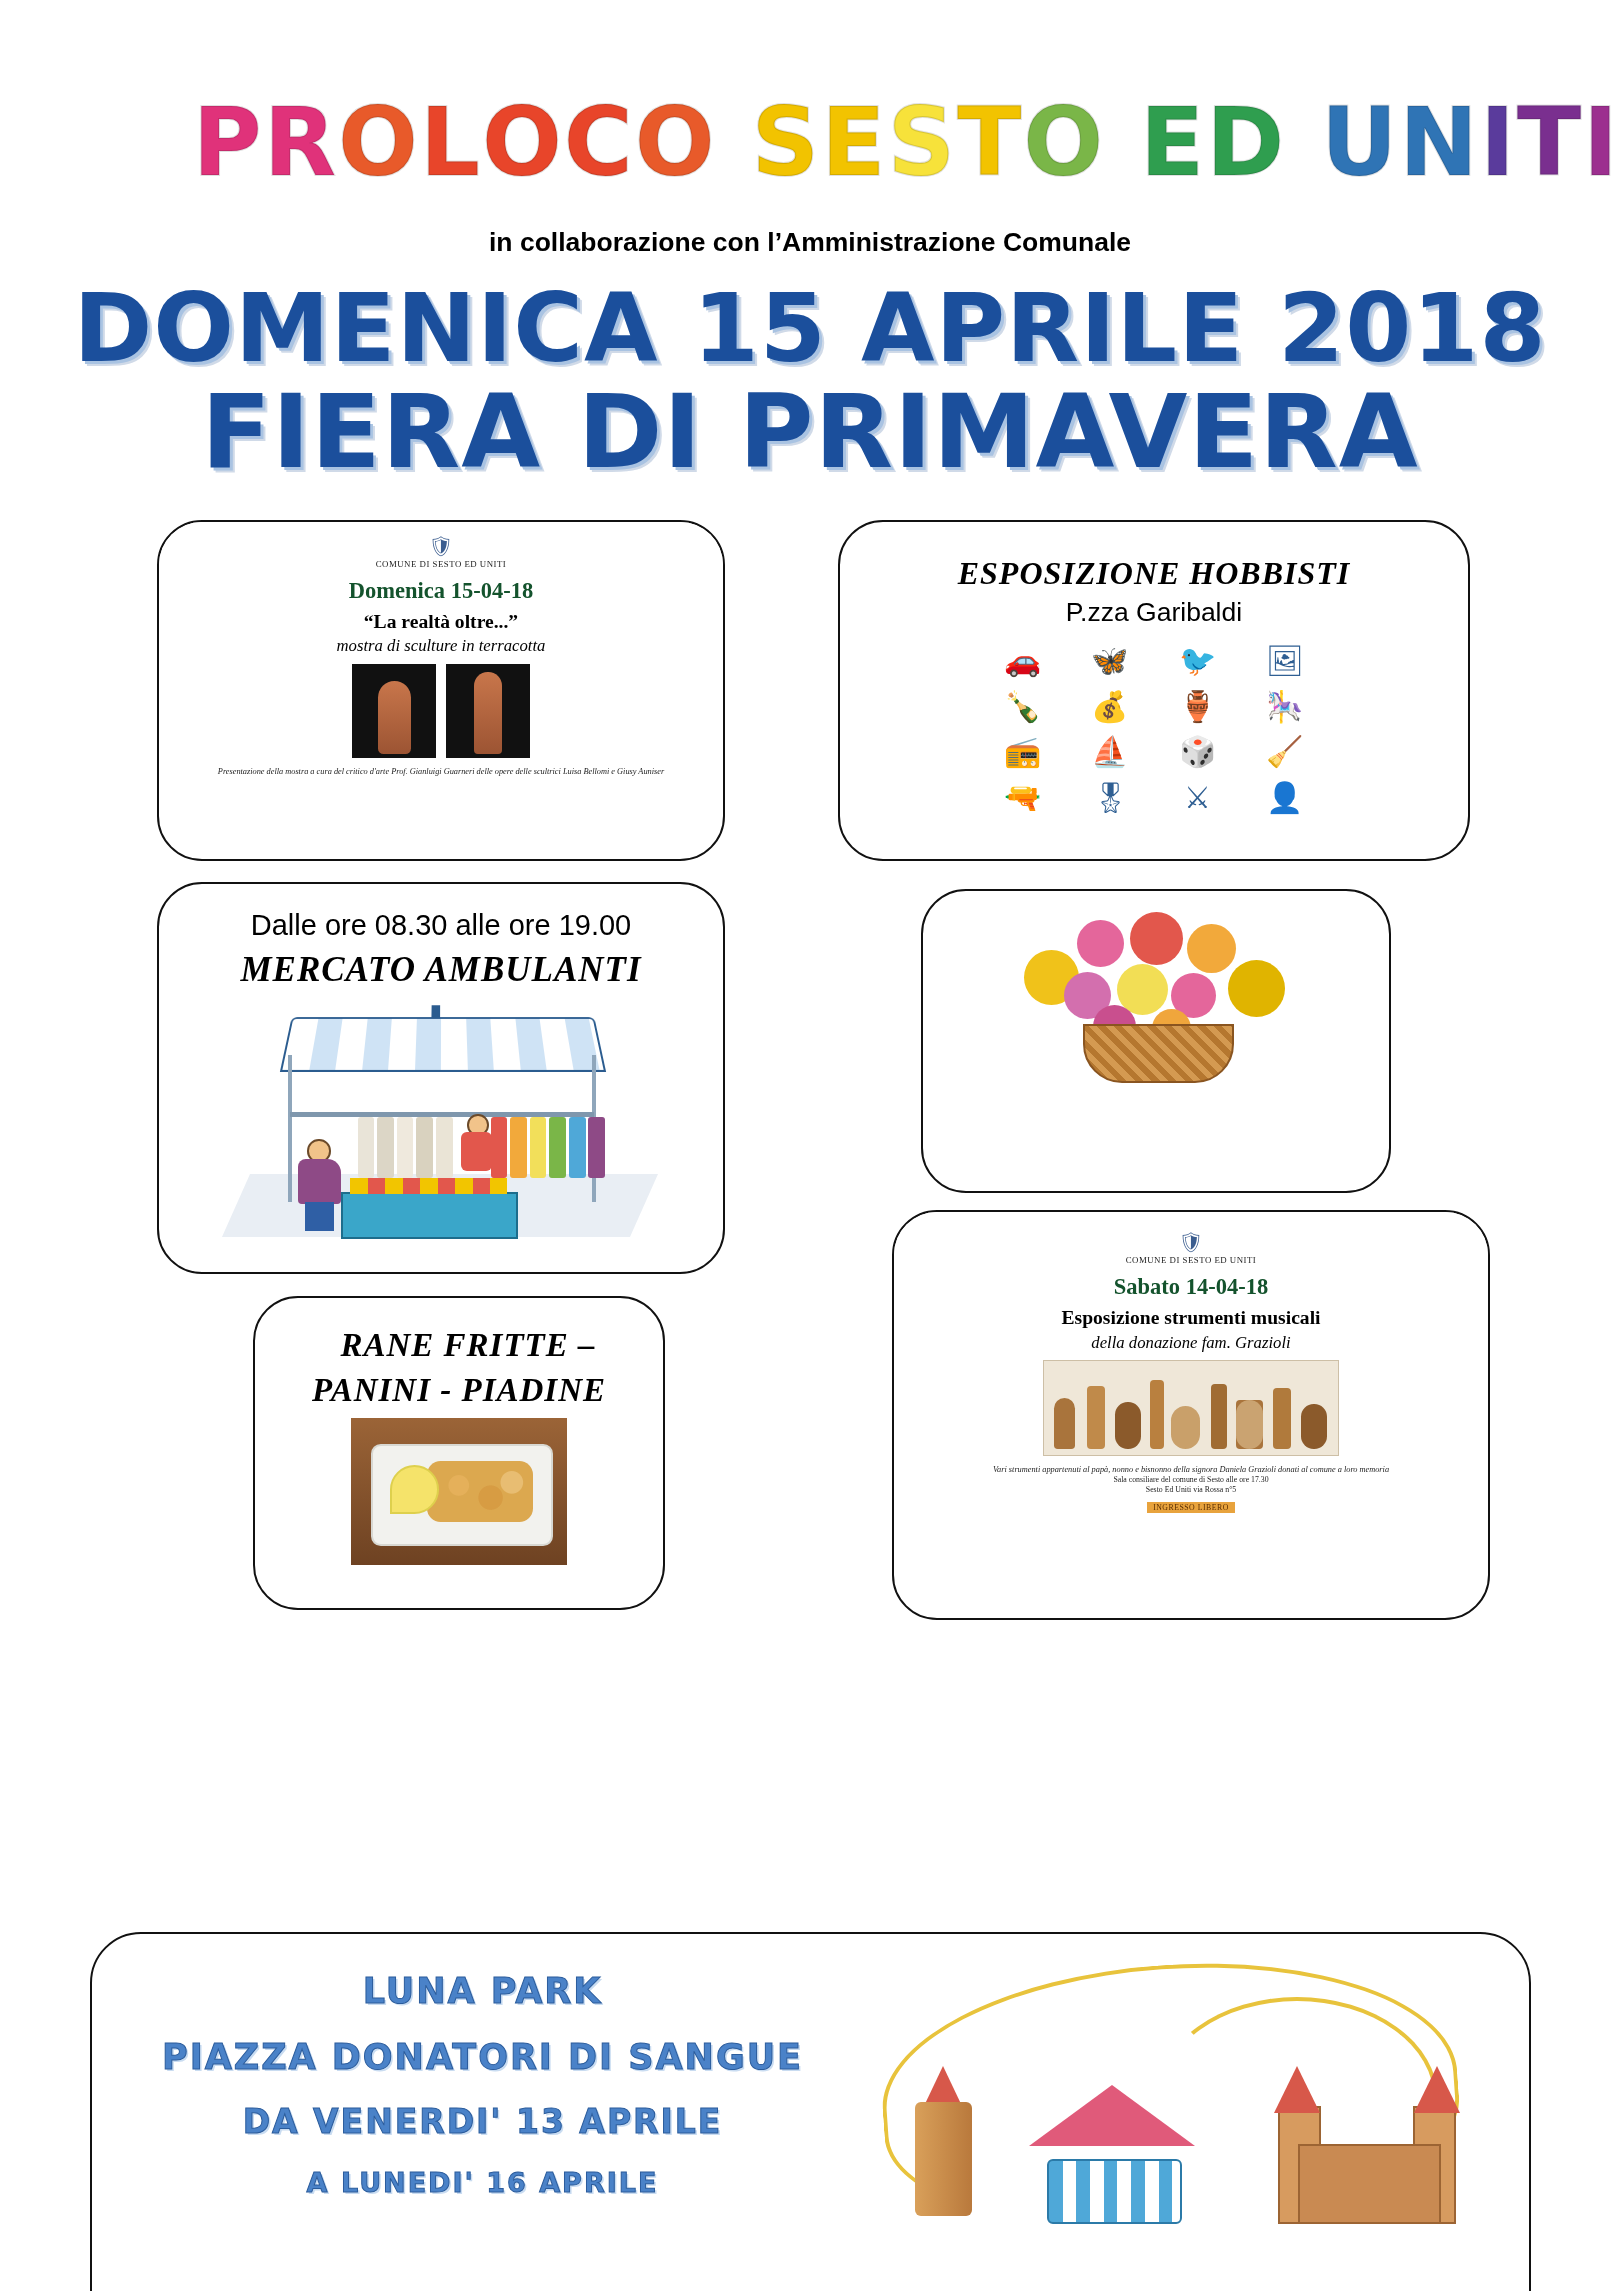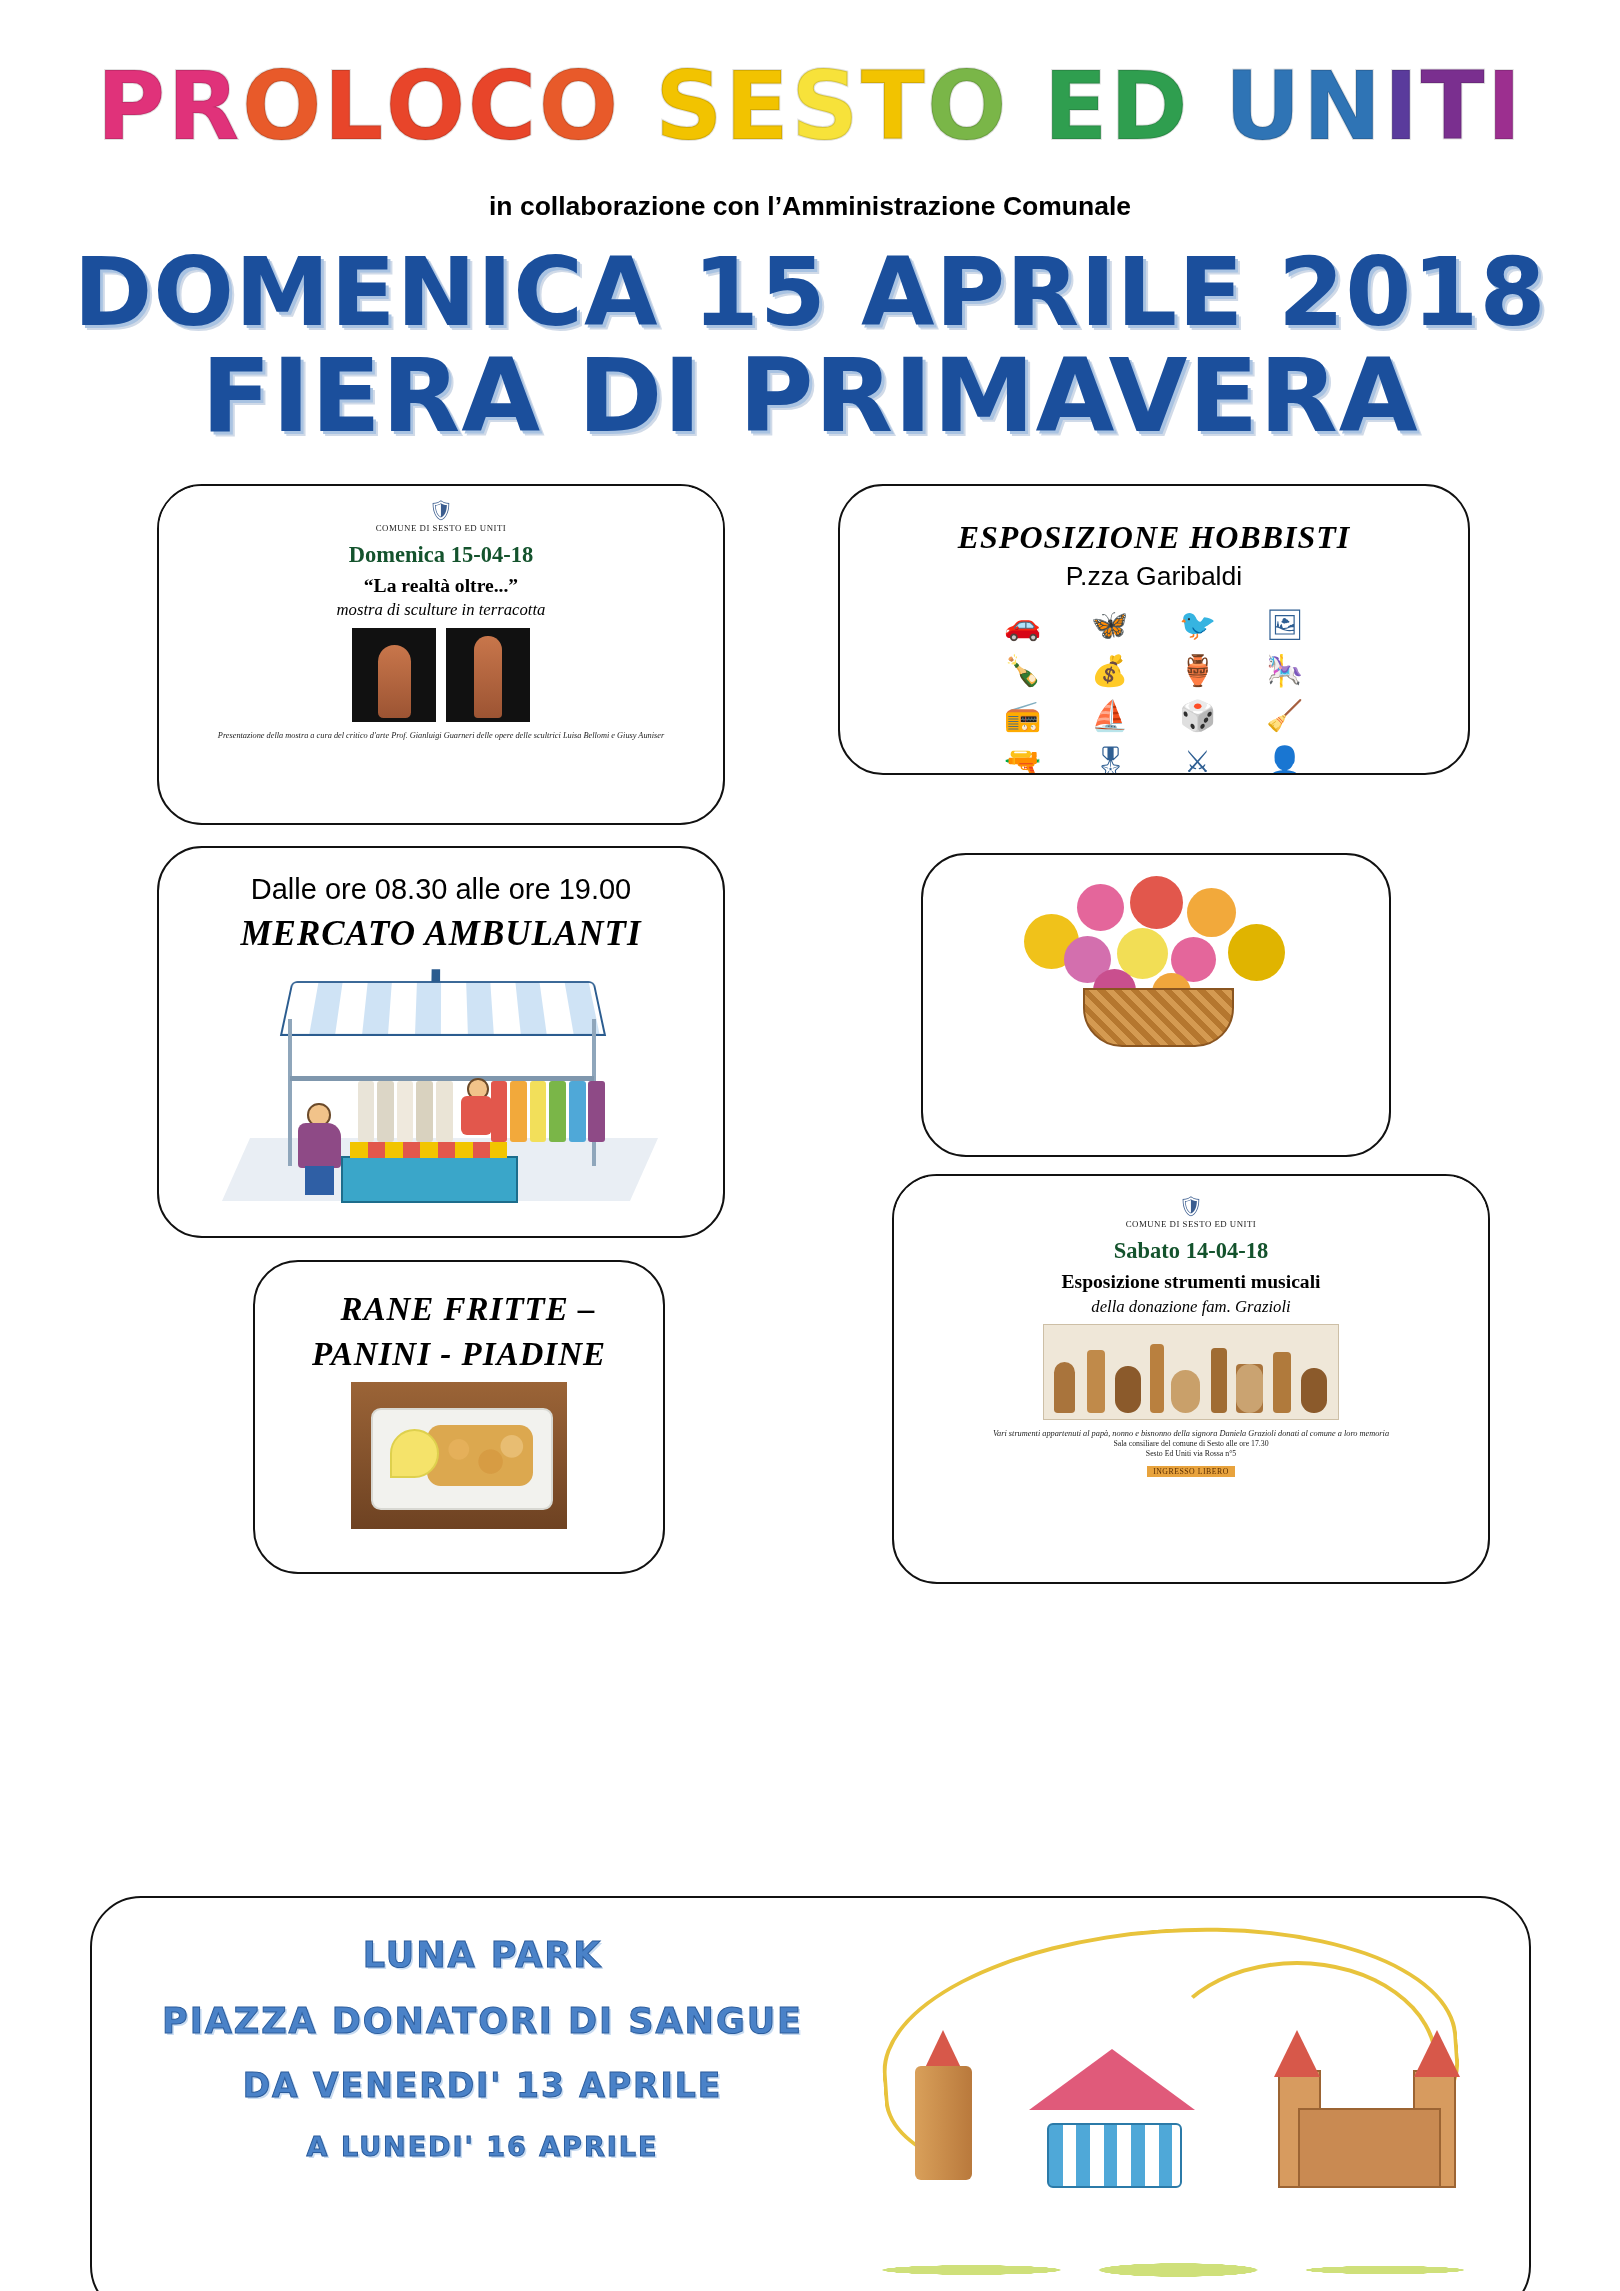--- a/index.html
+++ b/index.html
@@ -17,22 +17,22 @@
   }
   .page {
     position: relative;
     width: 1620px;
     height: 2292px;
     background: #fff;
   }
 
   
   .title-main {
-    text-align: center;
-    margin-top: 60px;
+    text-align: right;
+    margin-top: 96px;
     font-family: "DejaVu Sans", sans-serif;
     font-weight: bold;
     font-size: 94px;
     letter-spacing: 2px;
     line-height: 1;
     white-space: nowrap;
   }
   .title-main span {
     display: inline-block;
     -webkit-text-stroke: 2px rgba(0,0,0,0.12);
@@ -603,21 +603,21 @@
               <i></i>
             </div>
           <div class="sculpt b">
               <i></i>
             </div>
         </div>
         <div class="foot">Presentazione della mostra a cura del critico d'arte Prof. Gianluigi Guarneri delle opere delle scultrici Luisa Bellomi e Giusy Auniser</div>
       </div>
     </div>
 
-    <div class="card" style="left:838px; top:7.8px; width:632px; height:291px;">
+    <div class="card" style="left:838px; top:7.8px; width:632px; height:341px;">
       <div class="card-title" style="margin-top:33px;">ESPOSIZIONE HOBBISTI</div>
       <div class="card-sub">P.zza Garibaldi</div>
       <div class="icon-grid">
         <span>🚗</span>
         <span>🦋</span>
         <span>🐦</span>
         <span>🖼</span>
         <span>🍾</span>
         <span>💰</span>
         <span>🏺</span>

